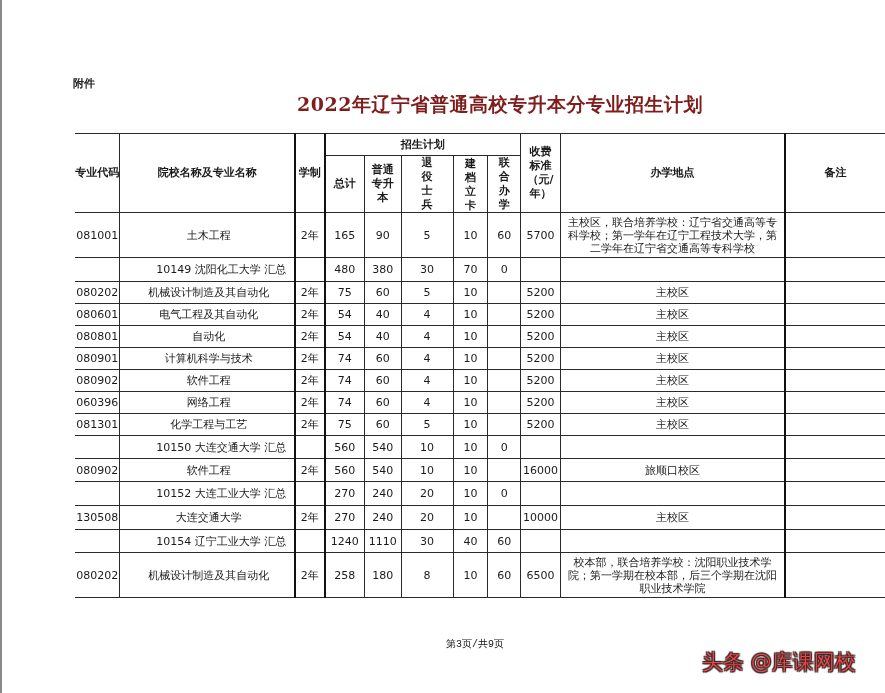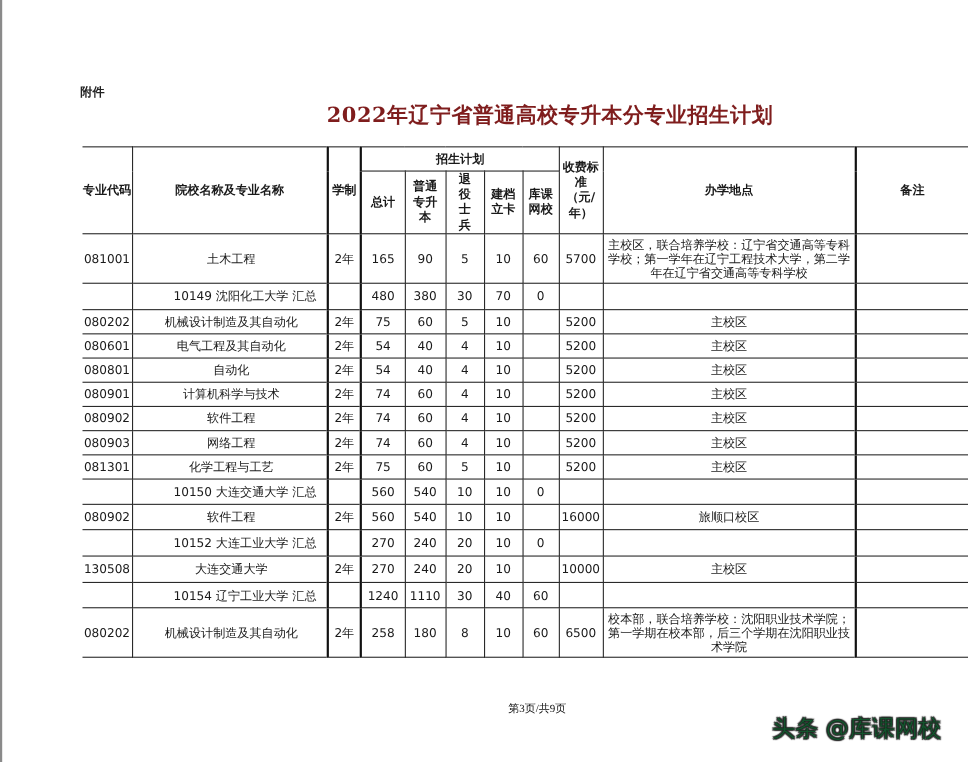--- a/index.html
+++ b/index.html
@@ -22,23 +22,23 @@
     font-weight:normal;
   }
   table.plan th { font-weight:bold; font-size:11px; line-height:14px; }
   .c-code { border-left:none !important; }
   .c-remark { border-right:none !important; }
   .name-cell { text-align:center; padding-left:3px !important; }
   .summary-name { text-align:right; padding-left:28px !important; font-weight:bold; }
   .summary td { font-weight:bold; }
   .loc-long { font-size:11px; line-height:13px; text-align:center; padding:0 2px !important; }
   .thick-left { border-left:2px solid #111 !important; }
-  .footer { position:absolute; left:462px; top:637px; font-size:10px; color:#111; font-family:Liberation Serif, serif; }
+  .footer { position:absolute; left:446px; top:637px; font-size:10px; color:#111; font-family:Liberation Mono, monospace; }
   .watermark {
-    position:absolute; left:702px; top:648px; font-size:21px; color:#14532d;
+    position:absolute; left:702px; top:648px; font-size:21px; color:#ef4444;
     text-shadow: 0 0 1px #000, 1px 1px 1px #333, -1px -1px 1px #333, 1px -1px 1px #333, -1px 1px 1px #333;
     font-family:"DejaVu Sans", sans-serif;
   }
 </style>
 </head>
 <body>
 
 <div class="left-edge"></div>
 
 <div class="attach">附件</div>
@@ -64,23 +64,23 @@
       <th rowspan="2">院校名称及专业名称</th>
       <th rowspan="2" class="thick-left">学制</th>
       <th colspan="5" class="thick-left" style="border-bottom:1px solid #2a2a2a">招生计划</th>
       <th rowspan="2" style="padding:0 3px;">收费标准（元/年）</th>
       <th rowspan="2">办学地点</th>
       <th rowspan="2" class="c-remark thick-left">备注</th>
     </tr>
     <tr style="height:55px">
       <th class="thick-left" style="border-top:none;">总计</th>
       <th style="padding:0 4px;">普通专升本</th>
-      <th style="padding:0 8px;">退役士兵</th>
+      <th style="padding:0 20px;">退役士兵</th>
       <th style="padding:0 6px;font-family:Liberation Serif, serif;">建档立卡</th>
-      <th style="padding:0 5px;">库课网校</th>
+      <th style="padding:0 5px;">联合办学</th>
     </tr>
   </thead>
   <tbody id="tbody">
 
     <tr style="height:45px">
       <td class="c-code">081001</td>
       <td class="name-cell">土木工程</td>
       <td class="thick-left">2年</td>
       <td class="thick-left">165</td>
       <td>90</td>
@@ -163,21 +163,21 @@
       <td class="thick-left">74</td>
       <td>60</td>
       <td>4</td>
       <td>10</td>
       <td></td>
       <td>5200</td>
       <td>主校区</td>
       <td class="c-remark thick-left"></td>
     </tr>
     <tr style="height:22px">
-      <td class="c-code">080903</td>
+      <td class="c-code">060396</td>
       <td class="name-cell">网络工程</td>
       <td class="thick-left">2年</td>
       <td class="thick-left">74</td>
       <td>60</td>
       <td>4</td>
       <td>10</td>
       <td></td>
       <td>5200</td>
       <td>主校区</td>
       <td class="c-remark thick-left"></td>

